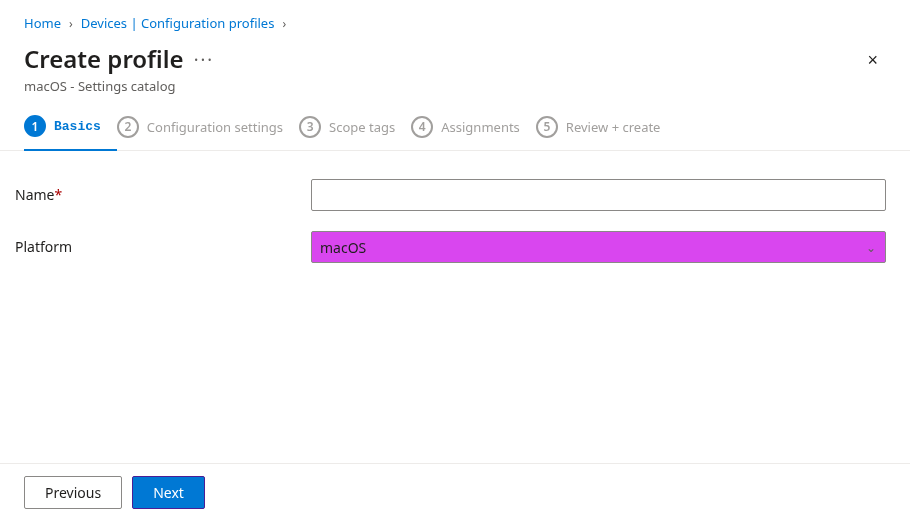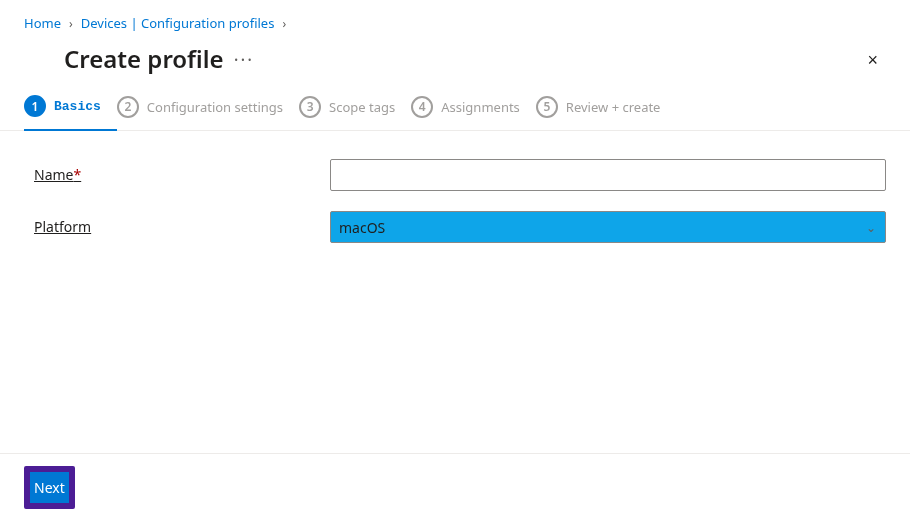--- a/index.html
+++ b/index.html
@@ -31,21 +31,20 @@
       cursor: pointer;
       text-decoration: none;
     }
 
     
     .header {
       padding: 4px 24px 0 24px;
       display: flex;
       align-items: flex-start;
       justify-content: space-between;
-      margin-left: 40px;
     }
     .header-left {}
     .page-title {
       font-size: 24px;
       font-weight: 600;
       color: #201f1e;
       display: flex;
       align-items: center;
       gap: 10px;
     }
@@ -114,22 +113,21 @@
       color: #a19f9d;
     }
     .step.active .step-label {
       color: #0078d4;
       font-weight: 600;
       font-family: Liberation Mono, monospace;
     }
 
     
     .form-area {
-      padding: 28px 24px 20px 34px;
-      text-decoration: underline;
+      padding: 28px 24px 20px 15px;
     }
     .form-row {
       display: flex;
       align-items: flex-start;
       margin-bottom: 20px;
       gap: 16px;
     }
     .form-label {
       width: 280px;
       flex-shrink: 0;
@@ -174,21 +172,21 @@
     }
     .form-select {
       width: 100%;
       height: 32px;
       border: 1px solid #8a8886;
       border-radius: 2px;
       padding: 0 8px;
       font-size: 14px;
       font-family: inherit;
       color: #201f1e;
-      background: #0ea5e9;
+      background: #d946ef;
       appearance: none;
       cursor: pointer;
       outline: none;
     }
     .select-chevron {
       position: absolute;
       right: 10px;
       top: 50%;
       transform: translateY(-50%);
       pointer-events: none;
@@ -212,22 +210,22 @@
       padding: 6px 20px;
       border: 1px solid #8a8886;
       background: #fff;
       border-radius: 2px;
       font-size: 14px;
       font-family: inherit;
       cursor: pointer;
       color: #201f1e;
     }
     .btn-primary {
-      padding: 6px 4px;
-      border: 6px solid #4c1d95;
+      padding: 6px 20px;
+      border: 1px solid #4c1d95;
       background: #0078d4;
       border-radius: 2px;
       font-size: 14px;
       font-family: inherit;
       cursor: pointer;
       color: #fff;
     }
   </style>
 </head>
 <body>
@@ -238,20 +236,21 @@
   <a class="breadcrumb-item">Devices | Configuration profiles</a>
   <span class="breadcrumb-separator">›</span>
 </nav>
 
 <div class="header">
   <div class="header-left">
     <div class="page-title">
       <span>Create profile</span>
       <span class="page-title-more">···</span>
     </div>
+    <div class="page-subtitle">macOS - Settings catalog</div>
   </div>
   <button class="close-btn">×</button>
 </div>
 
 <div class="steps-bar">
   <div class="step active">
     <div class="step-circle">
         <span>1</span>
       </div>
     <span class="step-label">Basics</span>
@@ -301,14 +300,15 @@
         <select class="form-select">
           <option>macOS</option>
         </select>
         <span class="select-chevron">⌄</span>
       </div>
     </div>
   </div>
 </div>
 
 <div class="footer">
+  <button class="btn-secondary">Previous</button>
   <button class="btn-primary">Next</button>
 </div>
 
 </body></html>

